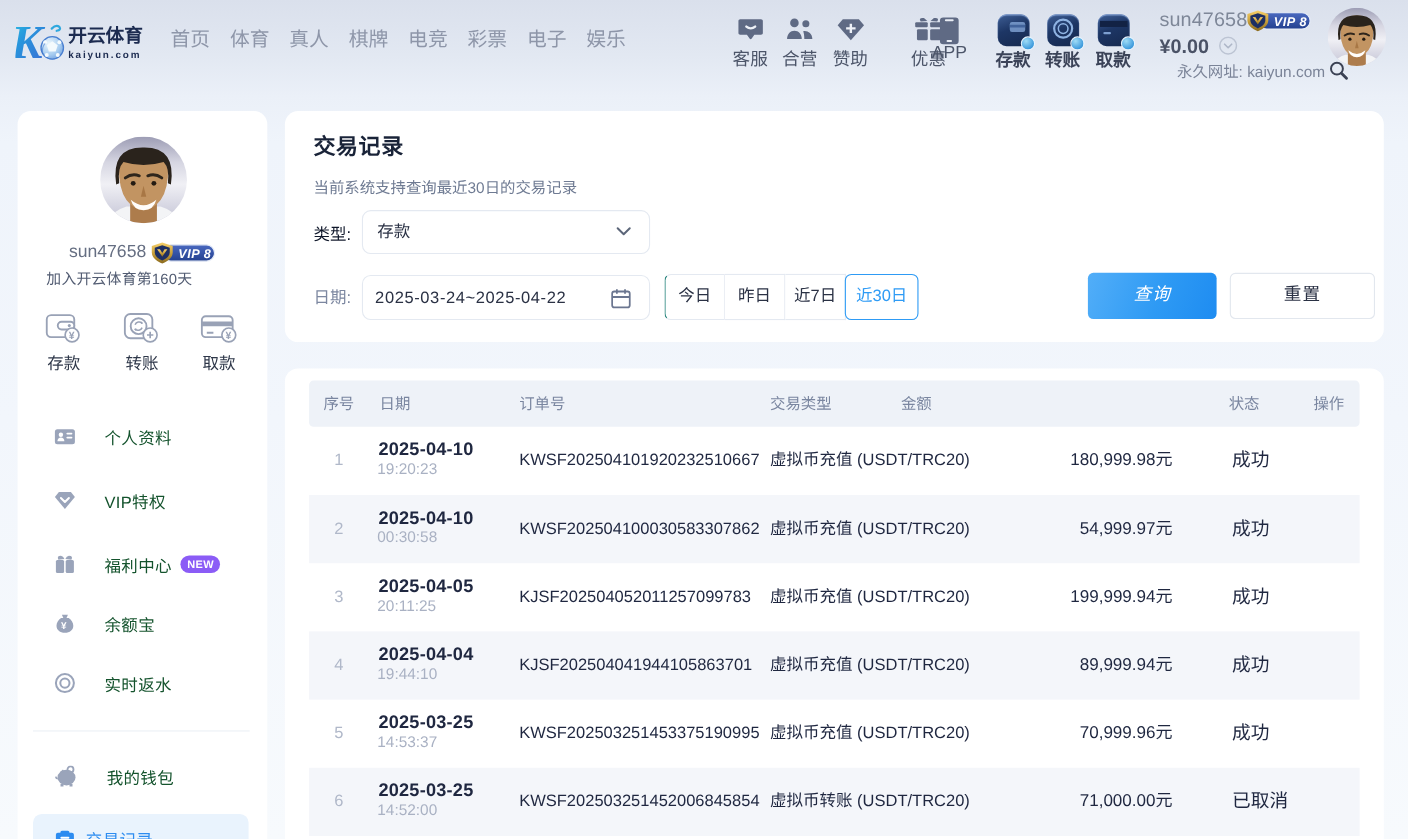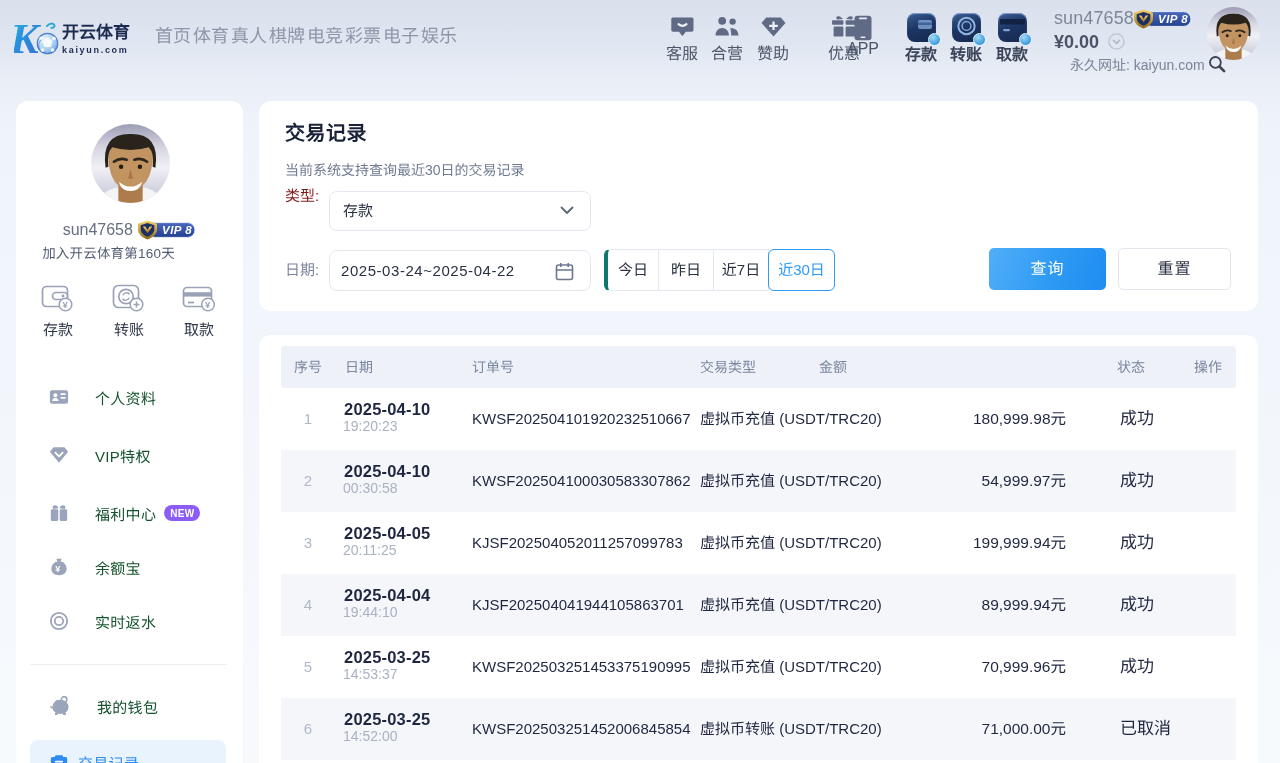--- a/index.html
+++ b/index.html
@@ -11,21 +11,21 @@
   background:linear-gradient(180deg,#dae0ec 0%,#e2e8f2 50px,#ebf0f8 88px,#eff4fb 130px,#f2f6fc 380px,#f7fafd 763px);
   color:#2a3144;
 }
 
 
 #hdr { position:absolute; top:0; left:0; width:1280px; height:90px; }
 #logo-k { position:absolute; left:14px; top:18px; }
 #brand { position:absolute; left:62px; top:23px; }
 #brand .cn { font-size:17px; font-weight:bold; color:#1c2b50; line-height:19px; }
 #brand .en { font-size:9px; font-weight:bold; color:#1c2b50; letter-spacing:1.7px; margin-top:3px; }
-#nav { position:absolute; left:155px; top:21px; display:flex; gap:2px; }
+#nav { position:absolute; left:155px; top:21px; display:flex; gap:18px; }
 #nav span { font-size:18px; color:#8e96a9; width:36px; text-align:center; }
 
 .hicon { position:absolute; top:15px; width:46px; height:62px; text-align:center; }
 .hicon svg { display:block; margin:0 auto; }
 .hicon .lb { position:absolute; top:25px; left:0; width:100%; font-size:16px; color:#4c5569; }
 .btile { position:absolute; top:13px; width:46px; height:62px; text-align:center; }
 .btile .lb { position:absolute; top:28px; left:0; width:100%; font-size:16px; color:#3b4358; font-weight:bold; }
 .tile { position:relative; width:29px; height:29px; margin:0 auto; border-radius:8px;
   background:linear-gradient(160deg,#3f5f96 0%,#1d3665 45%,#16294f 100%);
   box-shadow:inset 0 1px 1px rgba(160,190,240,.7); }
@@ -60,37 +60,37 @@
 #sdiv { position:absolute; left:14px; top:563px; width:197px; height:1px; background:#ecf0f5; }
 #active-item { position:absolute; left:14px; top:639px; width:196px; height:44px; background:#e9f3fd; border-radius:8px;
   display:flex; align-items:center; padding-left:19px; }
 #active-item .tx { font-size:15px; color:#2d8cf0; margin-left:9px; letter-spacing:.3px; }
 
 
 #fcard { position:absolute; left:259px; top:101px; width:999px; height:210px; background:#fff; border-radius:12px; }
 #fcard h1 { position:absolute; left:26px; top:16px; font-size:20px; color:#192338; letter-spacing:.5px; }
 #fcard .sub { position:absolute; left:26px; top:58px; font-size:14px; color:#6f7b93; }
 .flabel { position:absolute; font-size:15px; }
-#t-label { left:26px; top:83px; color:#7f1d1d; }
+#t-label { left:26px; top:100px; color:#0f172a; }
 #d-label { left:26px; top:157px; color:#7c87a0; }
 #t-select { position:absolute; left:70px; top:90px; width:262px; height:40px; border:1px solid #e4e9f1; border-radius:8px;
   font-size:15px; color:#2a3144; line-height:38px; padding-left:13px; }
 #t-select svg { position:absolute; right:16px; top:14px; }
 #d-input { position:absolute; left:70px; top:149px; width:262px; height:41px; border:1px solid #e4e9f1; border-radius:8px;
   font-size:15px; color:#2a3144; line-height:39px; padding-left:11px; letter-spacing:.55px; }
 #d-input svg { position:absolute; right:16px; top:11px; }
 #qgroup { position:absolute; left:345px; top:148px; display:flex; }
 #qgroup .qb { width:55px; height:42px; border:1px solid #e4e9f1; border-left:none; background:#fff;
   font-size:15px; color:#2a3144; text-align:center; line-height:40px; }
-#qgroup .qb:first-child { border-left:4px solid #0f766e; border-radius:6px 0 0 6px;text-align:center; }
+#qgroup .qb:first-child { border-left:1px solid #0f766e; border-radius:6px 0 0 6px;text-align:center; }
 #qgroup .qb.sel { width:67px; border:1px solid #2e9bf5; border-radius:6px; color:#2e9bf5; margin-left:-1px; }
 #btn-q { position:absolute; left:730px; top:147px; width:117px; height:42px; border-radius:5px;
   background:linear-gradient(110deg,#52aef8 0%,#2e9af4 55%,#1e8cf1 100%);
-  color:#fff; font-size:16px; text-align:center; line-height:42px; letter-spacing:1px; }
-#btn-r { position:absolute; left:859px; top:147px; width:113px; height:42px; border-radius:5px;
+  color:#fff; font-size:16px; text-align:center; line-height:42px; letter-spacing:1px;font-style:italic; }
+#btn-r { position:absolute; left:859px; top:147px; width:132px; height:42px; border-radius:5px;
   background:#fff; border:1px solid #e2e7ee; color:#2a3144; font-size:16px; text-align:center; line-height:40px; letter-spacing:1px; }
 
 #tcard { position:absolute; left:259px; top:335px; width:999px; height:428px; background:#fff; border-radius:12px 12px 0 0; }
 #thead { position:absolute; left:22px; top:11px; width:955px; height:42px; background:#eef2f8; border-radius:4px; }
 #thead span { position:absolute; top:0; line-height:42px; font-size:14px; color:#7a86a0; }
 .trow { position:absolute; left:22px; width:955px; height:62px; }
 .trow.alt { background:#f4f6fa; }
 .trow span { position:absolute; }
 .c-seq { left:0; top:0; width:54px; text-align:center; line-height:62px; font-size:15px; color:#b0b8c9; }
 .c-date { left:63px; top:12px; font-size:16.5px; font-weight:bold; color:#1f2740; letter-spacing:.2px; }

